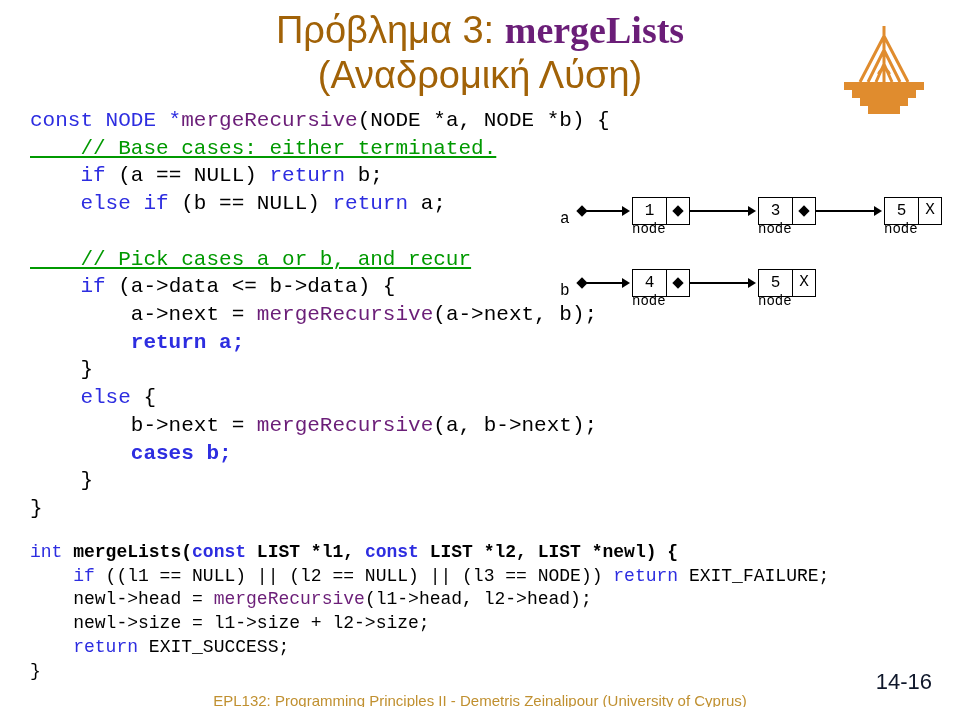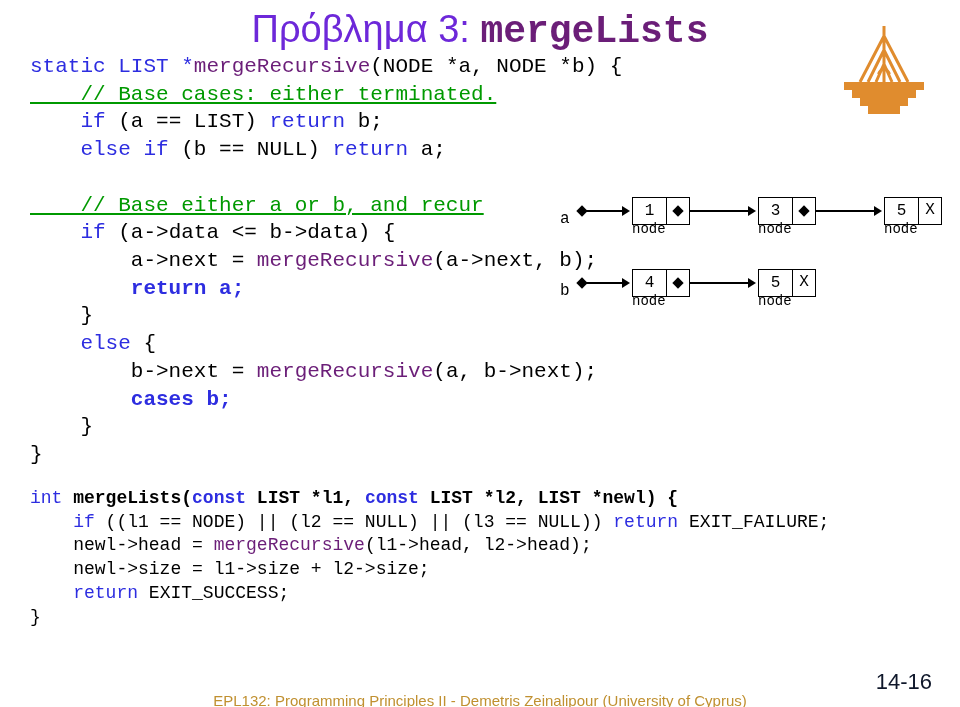--- a/index.html
+++ b/index.html
@@ -22,22 +22,22 @@
     font-size: 38px;
     text-align: center;
     margin-top: 8px;
   }
   .title-line2 {
     font-size: 38px;
     text-align: center;
     margin-top: 2px;
     margin-bottom: 10px;
   }
-  .black { color: #6d28d9; }
-  .purple-mono { color: #6b1e78; font-family: Liberation Mono, monospace; font-weight: bold; }
+  .black { color: #a16207; }
+  .purple-mono { color: #6b1e78; font-family: Liberation Serif, serif; font-weight: bold; }
   .code {
     font-family: "Courier New", monospace;
     font-size: 21px;
     line-height: 1.32;
     white-space: pre;
   }
   .small-code {
     font-family: "Courier New", monospace;
     font-size: 18px;
     line-height: 1.32;
@@ -166,41 +166,42 @@
     <rect x="8" y="64" width="64" height="8" fill="#e08c2e"></rect>
     <rect x="16" y="72" width="48" height="8" fill="#e08c2e"></rect>
     <rect x="24" y="80" width="32" height="8" fill="#e08c2e"></rect>
     <path d="M40 0 L40 56 M40 10 L16 56 M40 10 L64 56 M40 24 L24 56 M40 24 L56 56 M40 38 L32 56 M40 38 L48 56" stroke="#e08c2e" stroke-width="3" fill="none"></path>
     <path d="M34 48 Q40 36 46 48" stroke="#e08c2e" stroke-width="2" fill="none"></path>
   </svg>
 
   <div class="title-line1">
     <span class="black">Πρόβλημα 3: </span><span class="purple-mono">mergeLists</span>
   </div>
-
-  <div class="code"><span class="blue">static LIST *</span><span class="purple">mergeRecursive</span><span>(NODE *a, NODE *b) {</span>
+  <div class="title-line2 black">(Αναδρομική Λύση)</div>
+
+  <div class="code"><span class="blue">const NODE *</span><span class="purple">mergeRecursive</span><span>(NODE *a, NODE *b) {</span>
 <span class="green">    // Base cases: either terminated.</span>
-<span class="blue">    if</span><span> (a == LIST) </span><span class="blue">return</span><span> b;</span>
+<span class="blue">    if</span><span> (a == NULL) </span><span class="blue">return</span><span> b;</span>
 <span class="blue">    else if</span><span> (b == NULL) </span><span class="blue">return</span><span> a;</span>
 <span></span>
-<span class="green">    // Base either a or b, and recur</span>
+<span class="green">    // Pick cases a or b, and recur</span>
 <span class="blue">    if</span><span> (a-&gt;data &lt;= b-&gt;data) {</span>
 <span>        a-&gt;next = </span><span class="purple">mergeRecursive</span><span>(a-&gt;next, b);</span>
 <span class="blue bold">        return a;</span>
 <span>    }</span>
 <span class="blue">    else</span><span> {</span>
 <span>        b-&gt;next = </span><span class="purple">mergeRecursive</span><span>(a, b-&gt;next);</span>
 <span class="blue bold">        cases b;</span>
 <span>    }</span>
 <span>}</span></div>
 
   <div style="height:18px"></div>
 
   <div class="small-code"><span class="blue">int</span><span class="bold"> mergeLists(</span><span class="blue bold">const</span><span class="bold"> LIST *l1, </span><span class="blue bold">const</span><span class="bold"> LIST *l2, LIST *newl) {</span>
-<span class="blue">    if</span><span> ((l1 == NODE) || (l2 == NULL) || (l3 == NULL)) </span><span class="blue">return</span><span> EXIT_FAILURE;</span>
+<span class="blue">    if</span><span> ((l1 == NULL) || (l2 == NULL) || (l3 == NODE)) </span><span class="blue">return</span><span> EXIT_FAILURE;</span>
 <span>    newl-&gt;head = </span><span class="purple">mergeRecursive</span><span>(l1-&gt;head, l2-&gt;head);</span>
 <span>    newl-&gt;size = l1-&gt;size + l2-&gt;size;</span>
 <span class="blue">    return</span><span> EXIT_SUCCESS;</span>
 <span>}</span></div>
 
   <div class="diagram">
 
     <div class="ll-row">
       <span class="ptr-label" style="left:0px">a</span>
       <div class="ptr-start" style="left:18px"></div>

